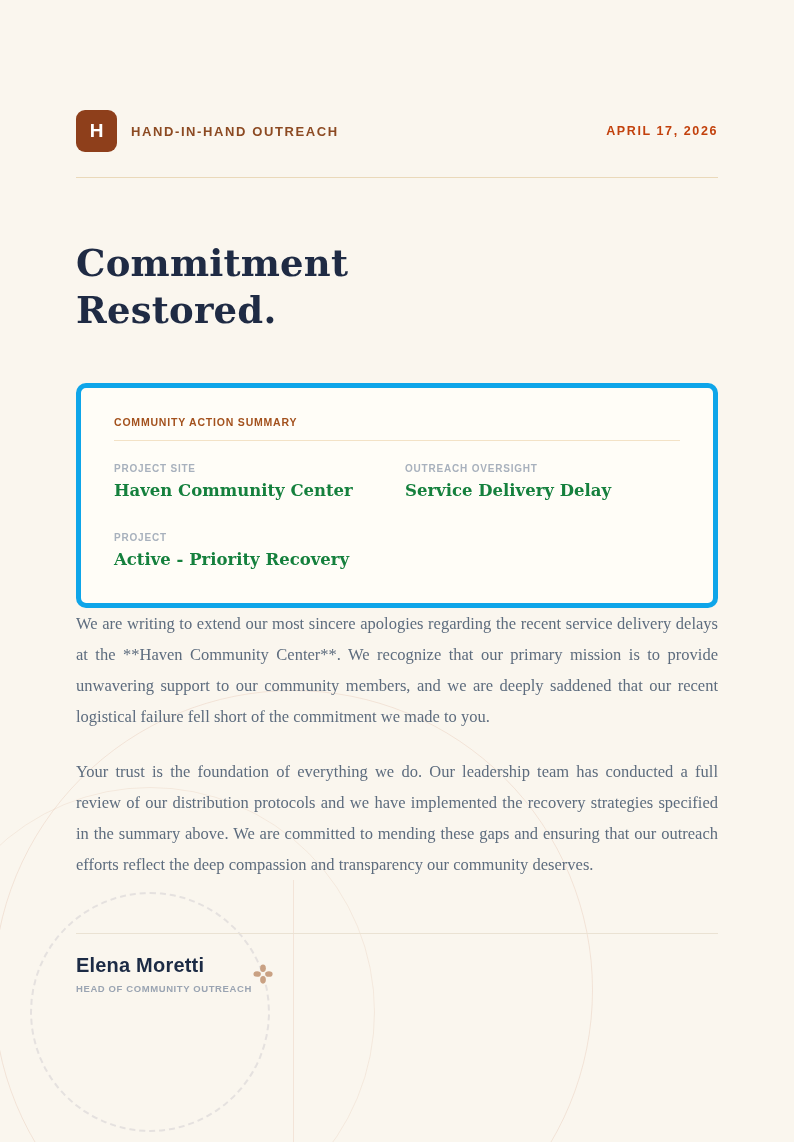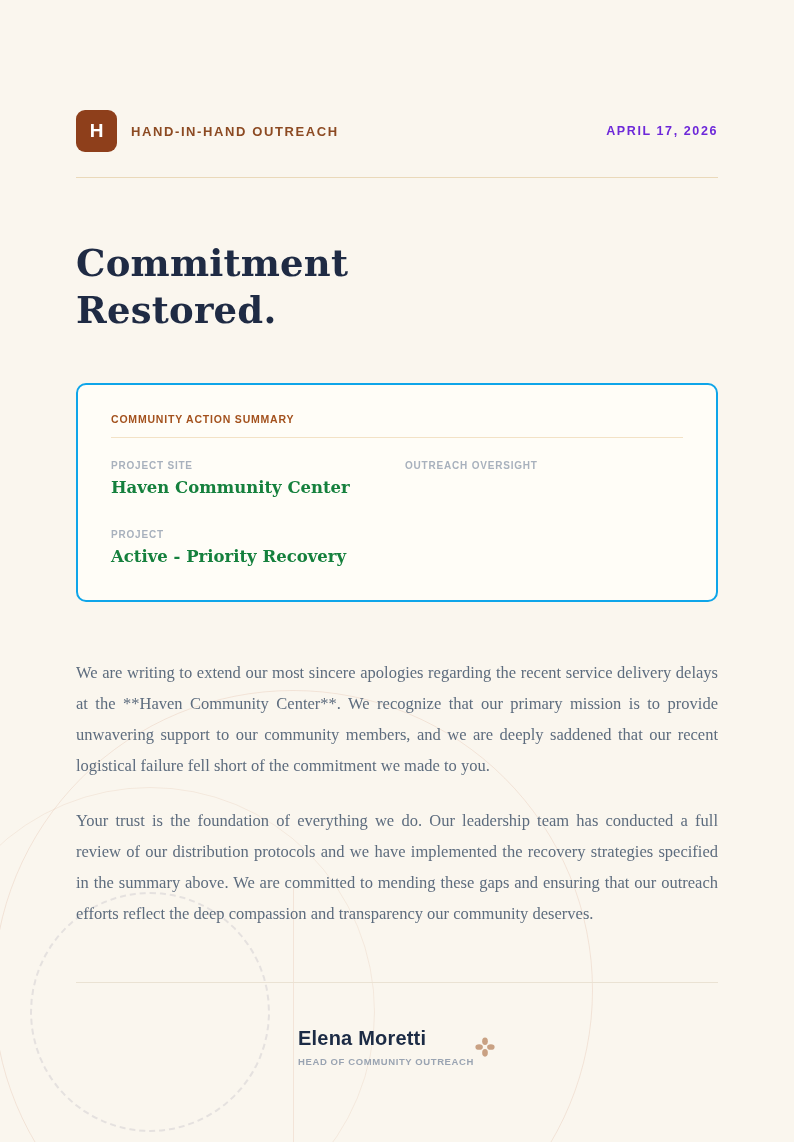--- a/index.html
+++ b/index.html
@@ -59,21 +59,21 @@
     font-size: 19px;
     display: flex; align-items: center; justify-content: center;
   }
   .brand-name {
     color: #8c4a22;
     font-size: 13px;
     font-weight: bold;
     letter-spacing: 1.6px;
   }
   .doc-date {
-    color: #6d28d9;
+    color: #c2410c;
     font-size: 12.5px;
     font-weight: bold;
     letter-spacing: 1.6px;
   }
   .rule-header {
     margin-top: 25px;
     height: 1px;
     background: #ead9ba;
     border: none;
   }
@@ -86,21 +86,21 @@
     font-size: 37px;
     line-height: 47px;
     color: #1f2b44;
     letter-spacing: 0.2px;
   }
 
   
   .summary-card {
     margin-top: 49px;
     background: #fffdf7;
-    border: 2px solid #0ea5e9;
+    border: 5px solid #0ea5e9;
     border-radius: 10px;
     padding: 28px 33px 34px 33px;
   }
   .summary-title {
     color: #a3511d;
     font-size: 10.5px;
     font-weight: bold;
     letter-spacing: 0.8px;
   }
   .rule-summary {
@@ -123,42 +123,42 @@
   }
   .field-value {
     margin-top: 7px;
     font-family: "DejaVu Serif", "Liberation Serif", serif;
     font-weight: bold;
     font-size: 16.5px;
     color: #15803d;
   }
 
   
-  .letter-body { margin-top: 55px; }
+  .letter-body { }
   .letter-body p {
     font-family: "Liberation Serif", serif;
     font-size: 16.5px;
     line-height: 31px;
     color: #5d6c7e;
     text-align: justify;
   }
   .letter-body p + p { margin-top: 24px; }
 
   
   .rule-signature {
     margin-top: 53px;
     height: 1px;
     background: #eae2d3;
     border: none;
   }
   .signature-row {
-    margin-top: 44px;
+    margin-top: 20px;
     display: flex;
     align-items: center;
-    justify-content: center;
+    justify-content: flex-start;
   }
   .sig-name {
     color: #1c2b45;
     font-size: 20px;
     font-weight: bold;
     letter-spacing: 0.2px;
   }
   .sig-role {
     margin-top: 6px;
     color: #9aa4b2;
@@ -199,20 +199,21 @@
     <section class="summary-card">
       <div class="summary-title">COMMUNITY ACTION SUMMARY</div>
       <hr class="rule-summary">
       <div class="summary-grid">
         <div class="field">
           <div class="field-label">PROJECT SITE</div>
           <div class="field-value">Haven Community Center</div>
         </div>
         <div class="field">
           <div class="field-label">OUTREACH OVERSIGHT</div>
+          <div class="field-value">Service Delivery Delay</div>
         </div>
         <div class="field">
           <div class="field-label">PROJECT</div>
           <div class="field-value">Active - Priority Recovery</div>
         </div>
       </div>
     </section>
 
     <div class="letter-body">
       <p>We are writing to extend our most sincere apologies regarding the recent service delivery delays at the **Haven Community Center**. We recognize that our primary mission is to provide unwavering support to our community members, and we are deeply saddened that our recent logistical failure fell short of the commitment we made to you.</p>

